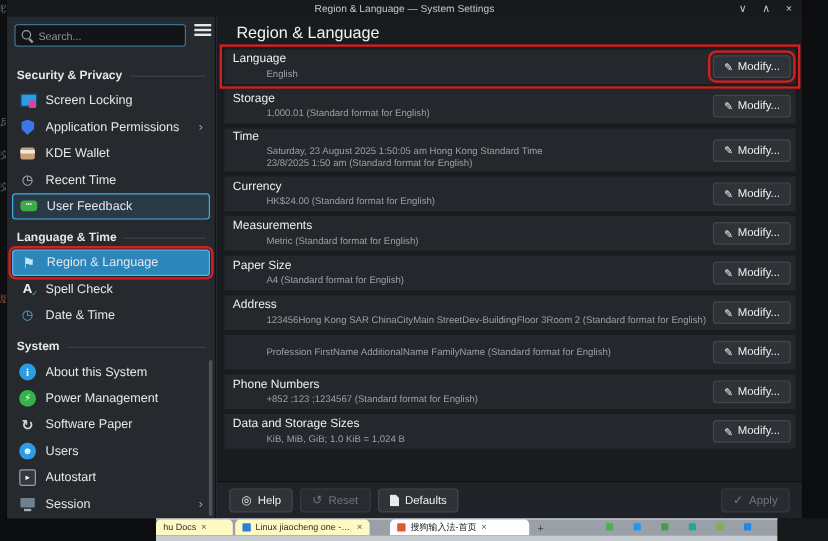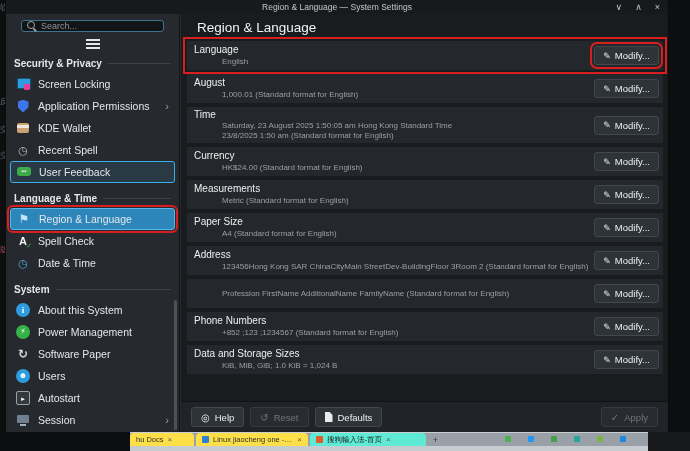--- a/index.html
+++ b/index.html
@@ -14,21 +14,21 @@
 
   .titlebar { position: absolute; left: 0; top: 0; right: 0; height: 14px;
               background: #17191c; display: flex; align-items: center; justify-content: center; text-align: center; }
   .titlebar-title { font-size: 8.5px; color: #c3c8cc; }
   .titlebar-btns { position: absolute; right: 8px; top: 0; height: 14px; display: flex; gap: 13px; align-items: center; }
   .tb-btn { font-size: 9px; color: #c3c8cc; line-height: 1; cursor: default; }
 
   
   .sidebar { position: absolute; left: 0; top: 14px; width: 174px; bottom: 0;
              background: #26292d; border-right: 1px solid #121416; }
-  .sidebar-toolbar { display: flex; align-items: center; gap: 7px; padding: 6px 6px 6px 6px; height: 30px; flex-direction: column; }
+  .sidebar-toolbar { display: flex; gap: 7px; padding: 6px 6px 6px 6px; height: 30px; }
   .search-box { flex: 1; height: 19px; background: #121517; border: 1px solid #3e7190;
                 border-radius: 3px; display: flex; align-items: center; padding: 0 5px; gap: 4px; }
   .search-icon { width: 10px; height: 10px; position: relative; flex: none; }
   .search-icon::before { content: ""; position: absolute; width: 6px; height: 6px;
                          border: 1.5px solid #9aa1a7; border-radius: 50%; left: 0; top: 0; }
   .search-icon::after { content: ""; position: absolute; width: 4px; height: 1.5px;
                         background: #9aa1a7; transform: rotate(45deg); left: 6px; top: 8px; }
   .search-input { flex: 1; background: transparent; border: 0; outline: 0; color: #d6dade;
                   font-size: 9px; font-family: "Liberation Sans", sans-serif; min-width: 0; }
   .search-input::placeholder { color: #8d9398; }
@@ -114,23 +114,23 @@
   .help-icon { font-size: 10px; }
   .reset-icon { font-size: 10px; }
   .page-icon { width: 8px; height: 10px; background: #e8eaec; display: inline-block;
                clip-path: polygon(0 0, 65% 0, 100% 30%, 100% 100%, 0 100%); }
   .check-icon { font-size: 10px; }
 
   
   .browser-tabbar { position: absolute; left: 130px; top: 432px; width: 518px; height: 14px;
                     background: #99a0a7; border-top: 1px solid #c9ced2; display: flex; align-items: flex-end; }
   .tab { height: 13px; display: flex; align-items: center; gap: 4px; padding: 0 6px;
-         background: #fde047; border-radius: 4px 4px 0 0; margin-right: 2px;
+         background: #fef9c3; border-radius: 4px 4px 0 0; margin-right: 2px;
          font-size: 7.5px; color: #2b2e31; white-space: nowrap; overflow: hidden; cursor: default; }
-  .tab.active { background: #5eead4; color: #17191b; }
+  .tab.active { background: #ffffff; color: #17191b; margin-left: 15px; }
   .tab-label { overflow: hidden; text-overflow: ellipsis; }
   .tab-close { font-size: 8px; color: #5a6065; flex: none; }
   .tab-favicon { width: 7px; height: 7px; border-radius: 1px; flex: none; }
   .newtab-btn { width: 15px; height: 12px; display: flex; align-items: center; justify-content: center;
                 font-size: 9px; color: #3a3e42; cursor: default; }
   .browser-toolbar { position: absolute; left: 130px; top: 446px; width: 518px; height: 5px; background: #c7ccd0; }
   .bg-right-block { position: absolute; left: 648px; top: 432px; width: 42px; height: 19px; background: #17181a; }
   .favicon-dot { position: absolute; top: 436px; width: 6px; height: 6px; border-radius: 1px; }
 </style>
 </head>
@@ -175,21 +175,21 @@
             <span class="icon i-shield"></span>
             <span class="sb-label">Application Permissions</span>
             <span class="chevron">›</span>
           </div>
           <div class="sb-item">
             <span class="icon i-wallet"></span>
             <span class="sb-label">KDE Wallet</span>
           </div>
           <div class="sb-item">
             <span class="icon i-clock-gray">◷</span>
-            <span class="sb-label">Recent Spell</span>
+            <span class="sb-label">Recent Time</span>
           </div>
           <div class="sb-item focused">
             <span class="icon i-bubble"></span>
             <span class="sb-label">User Feedback</span>
           </div>
           <div class="sb-section-header">Language &amp; Time</div>
           <div class="sb-item selected annotated">
             <span class="icon i-flag">⚑</span>
             <span class="sb-label">Region &amp; Language</span>
           </div>
@@ -241,21 +241,21 @@
               <div class="row-title">Language</div>
               <div class="row-sub">English</div>
             </div>
             <button class="modify-btn annotated">
               <span class="pencil-icon">✎</span>
               <span>Modify...</span>
             </button>
           </div>
           <div class="row">
             <div class="row-text">
-              <div class="row-title">August</div>
+              <div class="row-title">Storage</div>
               <div class="row-sub">1,000.01 (Standard format for English)</div>
             </div>
             <button class="modify-btn">
               <span class="pencil-icon">✎</span>
               <span>Modify...</span>
             </button>
           </div>
           <div class="row tall">
             <div class="row-text">
               <div class="row-title">Time</div>

